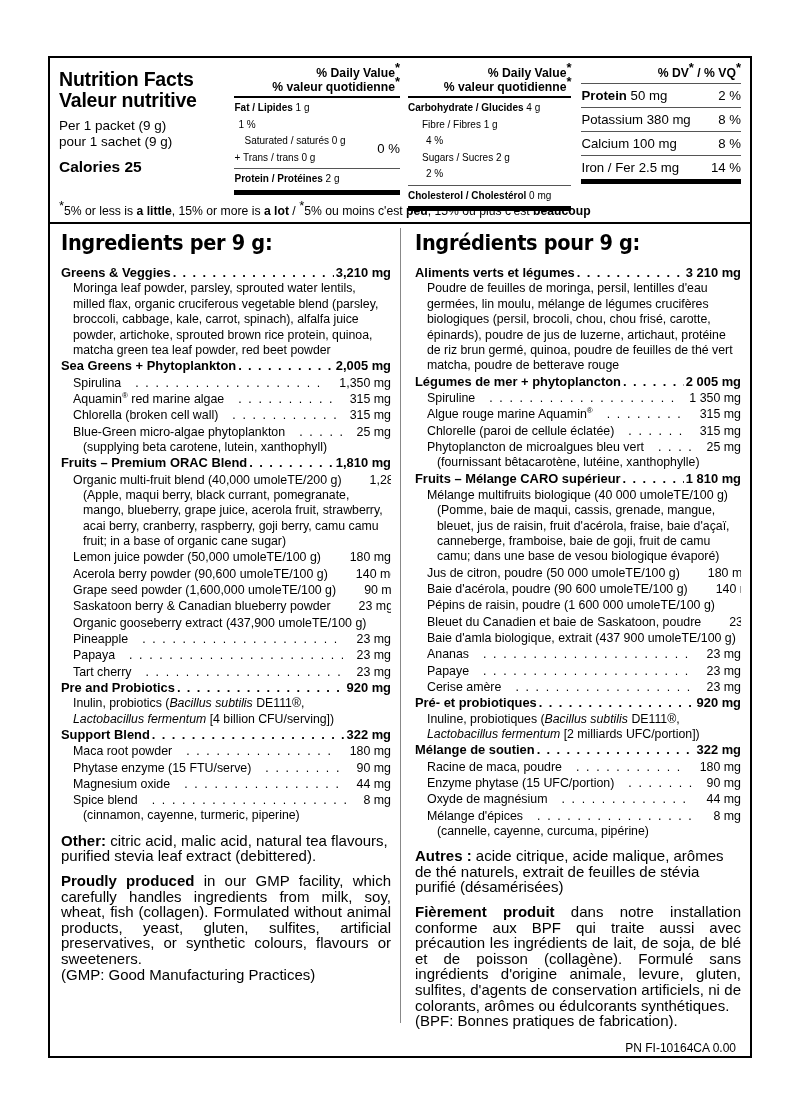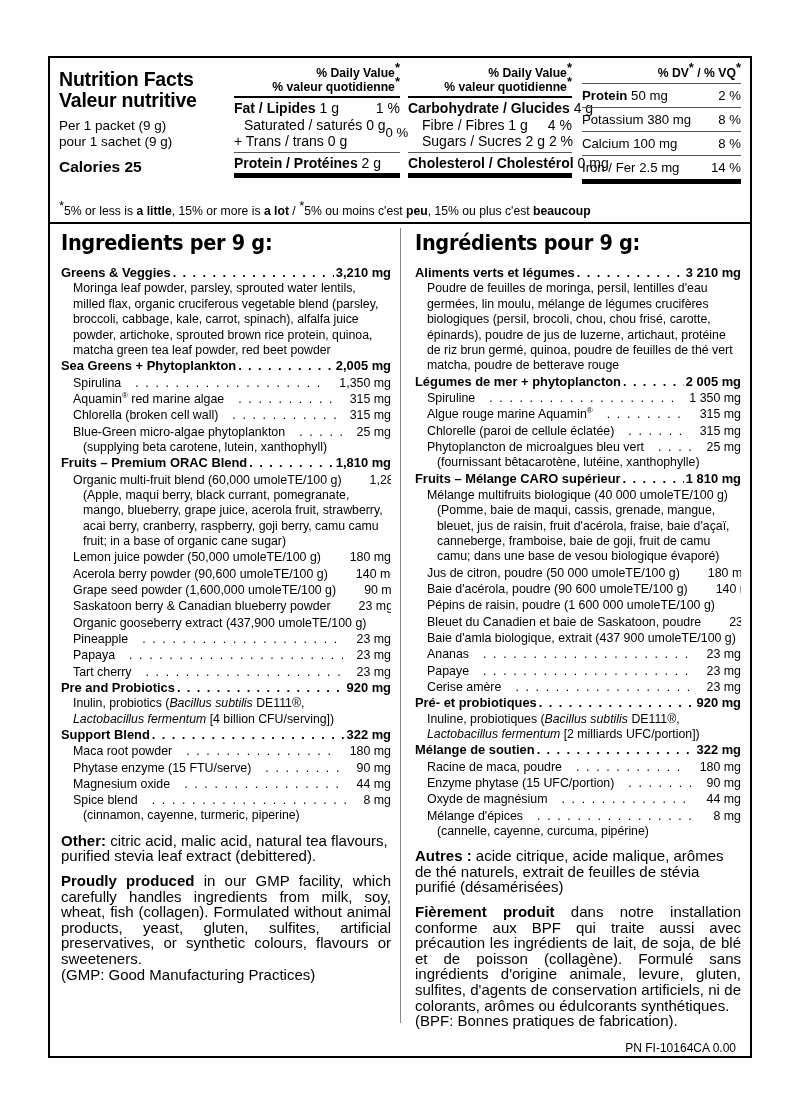--- a/index.html
+++ b/index.html
@@ -38,21 +38,21 @@
   .dv-head{
     text-align:right;font-size:12.2px;line-height:14px;font-weight:bold;
     padding-bottom:2px;
   }
   .dv-head .sup{font-size:13px;vertical-align:super;line-height:0;}
   .rule-med{border-top:2px solid #000;}
   .rule-thick{border-top:5px solid #000;}
   .rule-hair{border-top:1.2px solid #555;}
 
   .nrow{display:flex;justify-content:space-between;align-items:baseline;
-        font-size:14px;line-height:16.5px;}
+        font-size:10px;line-height:16.5px;flex-direction:column;}
   .nrow .lbl{white-space:nowrap;}
   .nrow .val{white-space:nowrap;padding-left:4px;}
   .ind{padding-left:14px;}
   .b{font-weight:bold;}
   .brace-row{display:flex;align-items:center;font-size:13.2px;line-height:16.5px;}
   .brace-rows{flex:1;}
   .brace-val{width:34px;text-align:right;white-space:nowrap;}
 
   .nf-right .rrow{display:flex;justify-content:space-between;
       font-size:13.2px;line-height:16px;padding:3.5px 0 3.5px 0;}
@@ -256,21 +256,21 @@
               <span class="dots">. . . . . . . . . . . . . . . . . . . . . . . . . . . . . . . . . . . . . . . . . . . . . . . . . . . . . . . . . . . . . . . . . . . . . . . . . . . . . . . . . . . . . . . . . . </span>
               <span class="amt">25 mg</span>
             </div>
             <div class="desc pl">(supplying beta carotene, lutein, xanthophyll)</div>
             <div class="lrow head">
               <span class="nm">Fruits – Premium ORAC Blend</span>
               <span class="dots">. . . . . . . . . . . . . . . . . . . . . . . . . . . . . . . . . . . . . . . . . . . . . . . . . . . . . . . . . . . . . . . . . . . . . . . . . . . . . . . . . . . . . . . . . . </span>
               <span class="amt">1,810 mg</span>
             </div>
             <div class="lrow sub">
-              <span class="nm">Organic multi-fruit blend (60,000 umoleTE/100 g)</span>
+              <span class="nm">Organic multi-fruit blend (40,000 umoleTE/200 g)</span>
               <span class="dots">. . . . . . . . . . . . . . . . . . . . . . . . . . . . . . . . . . . . . . . . . . . . . . . . . . . . . . . . . . . . . . . . . . . . . . . . . . . . . . . . . . . . . . . . . . </span>
               <span class="amt">1,285 g</span>
             </div>
             <div class="desc pl">(Apple, maqui berry, black currant, pomegranate, mango, blueberry, grape juice, acerola fruit, strawberry, acai berry, cranberry, raspberry, goji berry, camu camu fruit; in a base of organic cane sugar)</div>
             <div class="lrow sub">
               <span class="nm">Lemon juice powder (50,000 umoleTE/100 g)</span>
               <span class="dots">. . . . . . . . . . . . . . . . . . . . . . . . . . . . . . . . . . . . . . . . . . . . . . . . . . . . . . . . . . . . . . . . . . . . . . . . . . . . . . . . . . . . . . . . . . </span>
               <span class="amt">180 mg</span>
             </div>
             <div class="lrow sub">

